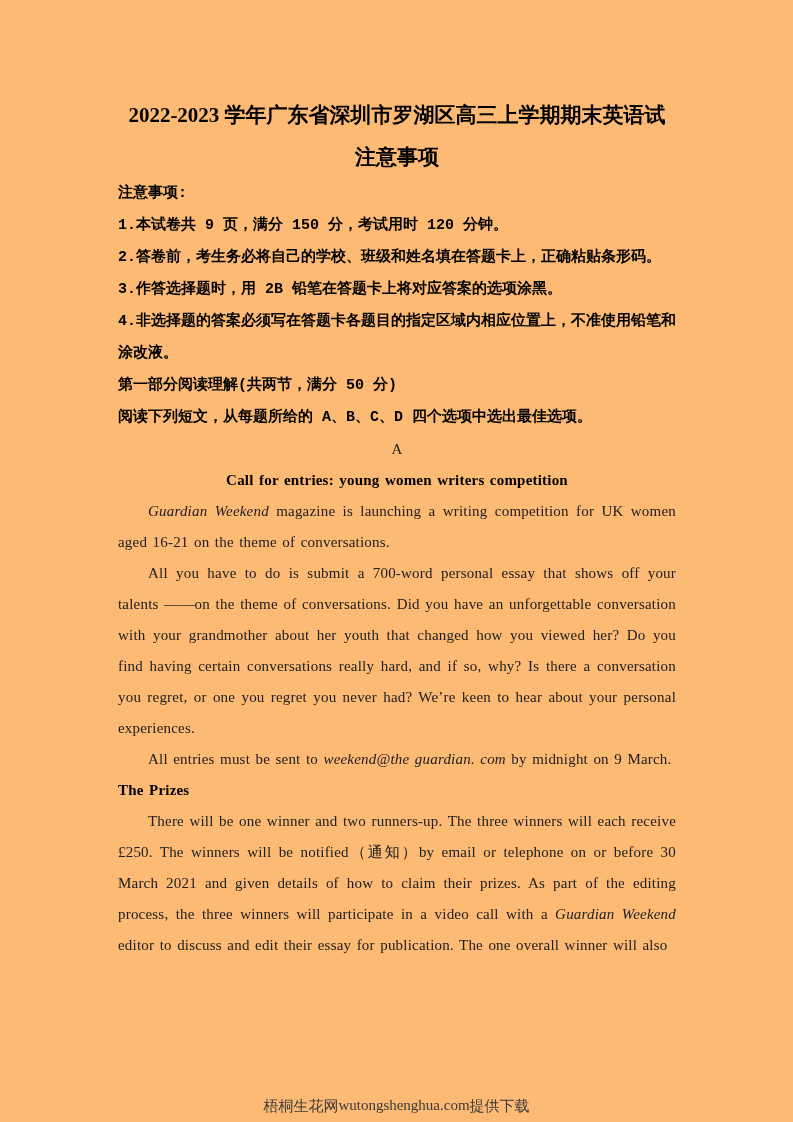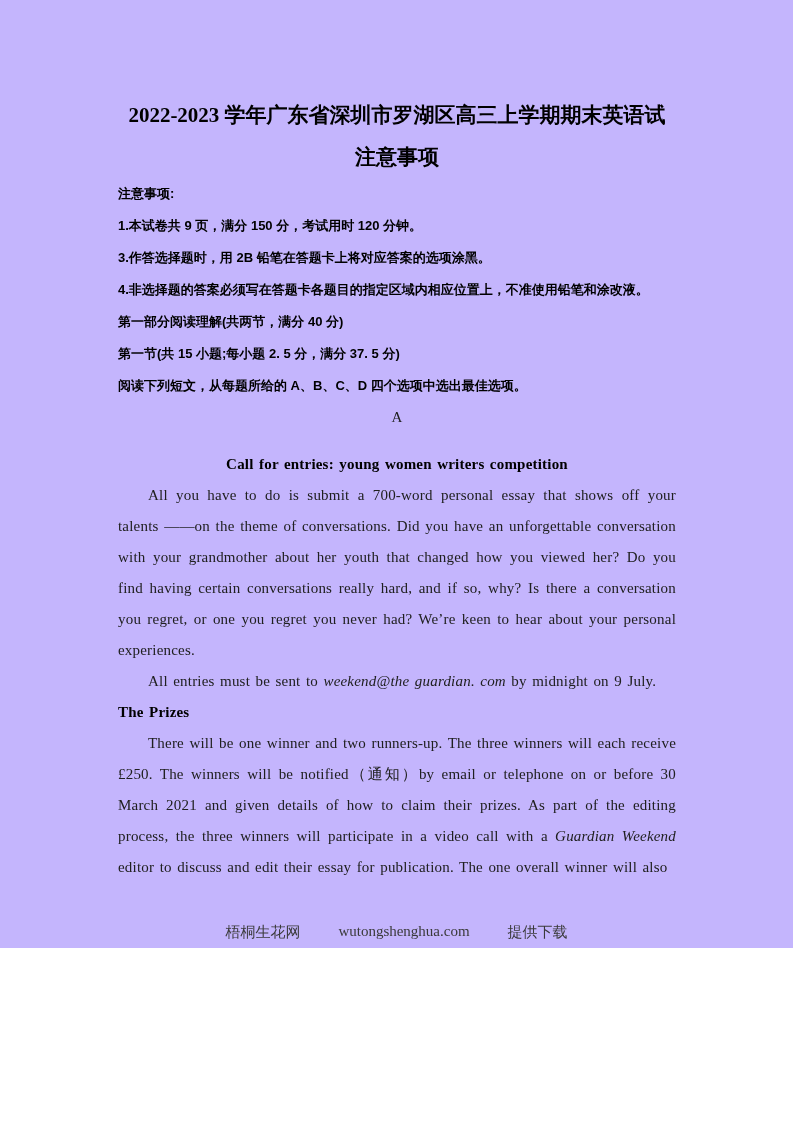--- a/index.html
+++ b/index.html
@@ -1,112 +1,111 @@
 <!DOCTYPE html>
 <html><head>
 <meta charset="utf-8">
 <style>
   html, body { margin: 0; padding: 0; background: #ffffff; }
   .page {
     position: relative;
     width: 793px;
-    height: 948px;
-    background: #c4b5fd;
+    height: 1122px;
+    background: #fdba74;
     overflow: hidden;
     color: #1c1c1c;
     font-family: "Liberation Serif", serif;
   }
   .content {
     margin: 0 117px 0 118px; 
   }
   .doc-title {
     margin: 94px 0 0 0;
     padding: 0;
     font-family: "Liberation Serif", serif;
     font-weight: bold;
     font-size: 21px;
     line-height: 42px;
     text-align: center;
     color: #000000;
   }
   .doc-title .tline { display: block; }
   .cn-block {
-    font-family: Liberation Sans, sans-serif;
+    font-family: Liberation Mono, monospace;
     font-weight: bold;
-    font-size: 13px;
+    font-size: 15px;
     line-height: 32px;
     color: #000000;
     text-align: justify;
   }
   .en-block {
     font-family: "Liberation Serif", serif;
     font-size: 15px;
     line-height: 31px;
     letter-spacing: 0.2px;
     word-spacing: 1.5px;
     color: #202020;
   }
   .center-label { text-align: center; }
   .art-title {
     text-align: center;
     font-weight: bold;
     color: #000000;
-    margin-top: 16px;
   }
   .para {
     text-align: justify;
     text-indent: 30px;
   }
   .b-head {
     font-weight: bold;
     color: #000000;
   }
   .italic { font-style: italic; }
   .footer {
     position: absolute;
     left: 0;
     right: 0;
     bottom: 6px;
     display: flex;
     justify-content: center;
-    gap: 38px;
     font-family: "Liberation Serif", serif;
     font-size: 15px;
     color: #3a3a3a;
   }
 </style>
 </head>
 <body>
 
 <div class="page">
   <div class="content">
 
     <h1 class="doc-title">
       <span class="tline">2022-2023 学年广东省深圳市罗湖区高三上学期期末英语试</span>
       <span class="tline">注意事项</span>
     </h1>
 
     <div class="cn-block">
       <div>注意事项:</div>
       <div id="notices">
           <div>1.本试卷共 9 页，满分 150 分，考试用时 120 分钟。</div>
+          <div>2.答卷前，考生务必将自己的学校、班级和姓名填在答题卡上，正确粘贴条形码。</div>
           <div>3.作答选择题时，用 2B 铅笔在答题卡上将对应答案的选项涂黑。</div>
           <div>4.非选择题的答案必须写在答题卡各题目的指定区域内相应位置上，不准使用铅笔和涂改液。</div>
         </div>
-      <div>第一部分阅读理解(共两节，满分 40 分)</div>
-      <div>第一节(共 15 小题;每小题 2. 5 分，满分 37. 5 分)</div>
+      <div>第一部分阅读理解(共两节，满分 50 分)</div>
       <div>阅读下列短文，从每题所给的 A、B、C、D 四个选项中选出最佳选项。</div>
     </div>
 
     <div class="en-block">
       <div class="center-label">A</div>
       <div class="art-title">Call for entries: young women writers competition</div>
       <div id="article-body">
+          <div class="para"><span class="italic">Guardian Weekend</span><span> magazine is launching a writing competition for UK women aged 16-21 on the theme of conversations.</span></div>
           <div class="para"><span>All you have to do is submit a 700-word personal essay that shows off your talents ——on the theme of conversations. Did you have an unforgettable conversation with your grandmother about her youth that changed how you viewed her? Do you find having certain conversations really hard, and if so, why? Is there a conversation you regret, or one you regret you never had? We’re keen to hear about your personal experiences.</span></div>
-          <div class="para"><span>All entries must be sent to </span><span class="italic">weekend@the guardian. com</span><span> by midnight on 9 July.</span></div>
+          <div class="para"><span>All entries must be sent to </span><span class="italic">weekend@the guardian. com</span><span> by midnight on 9 March.</span></div>
           <div class="b-head">The Prizes</div>
           <div class="para"><span>There will be one winner and two runners-up. The three winners will each receive £250. The winners will be notified（通知）by email or telephone on or before 30 March 2021 and given details of how to claim their prizes. As part of the editing process, the three winners will participate in a video call with a </span><span class="italic">Guardian Weekend</span><span> editor to discuss and edit their essay for publication. The one overall winner will also</span></div>
         </div>
     </div>
 
   </div>
 
   <div class="footer">
     <span>梧桐生花网</span>
     <span>wutongshenghua.com</span>

